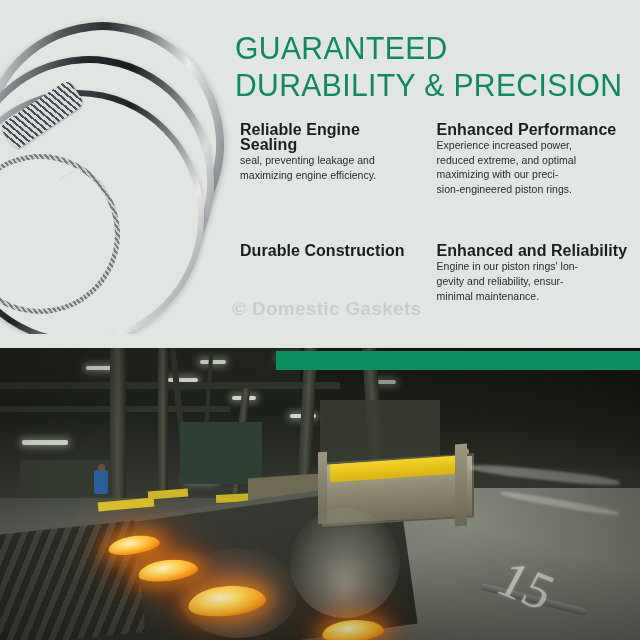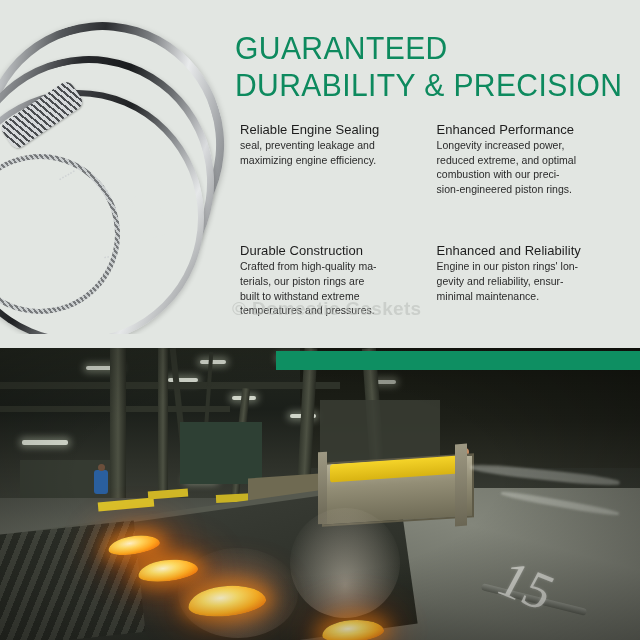--- a/index.html
+++ b/index.html
@@ -85,21 +85,21 @@
     transform-origin:left center;
     white-space:nowrap;
   }
 
   
   #features{position:absolute;left:240px;top:122px;width:388px;}
   .feat-row{display:flex;gap:0;}
   .feat{width:194px;box-sizing:border-box;padding-right:10px;}
   .feat.right{padding-left:5px;padding-right:0;width:199px;}
   .feat-title{
-    font-size:13px;font-weight:normal;color:#1d1d1d;
+    font-size:16px;font-weight:bold;color:#1d1d1d;
     line-height:15px;margin-bottom:1px;letter-spacing:.05px;
   }
   .feat-body{
     font-size:10.5px;color:#2a2a2a;line-height:14.6px;letter-spacing:.02px;
   }
   .feat-body span{display:block;white-space:nowrap;}
   .row-gap{height:47px;}
 
   
   #watermark{
@@ -232,39 +232,33 @@
         <div class="feat">
           <div class="feat-title">Reliable Engine Sealing</div>
           <div class="feat-body">
             <span>seal, preventing leakage and</span>
             <span>maximizing engine efficiency.</span>
           </div>
         </div>
         <div class="feat right">
           <div class="feat-title">Enhanced Performance</div>
           <div class="feat-body">
-            <span>Longevity increased power,</span>
+            <span>Experience increased power,</span>
             <span>reduced extreme, and optimal</span>
-            <span>combustion with our preci-</span>
+            <span>maximizing with our preci-</span>
             <span>sion-engineered piston rings.</span>
           </div>
         </div>
       </div>
 
       <div class="row-gap"></div>
 
       <div class="feat-row">
         <div class="feat">
           <div class="feat-title">Durable Construction</div>
-          <div class="feat-body">
-            <span>Crafted from high-quality ma-</span>
-            <span>terials, our piston rings are</span>
-            <span>built to withstand extreme</span>
-            <span>temperatures and pressures.</span>
-          </div>
         </div>
         <div class="feat right">
           <div class="feat-title">Enhanced and Reliability</div>
           <div class="feat-body">
             <span>Engine in our piston rings' lon-</span>
             <span>gevity and reliability, ensur-</span>
             <span>minimal maintenance.</span>
           </div>
         </div>
       </div>

